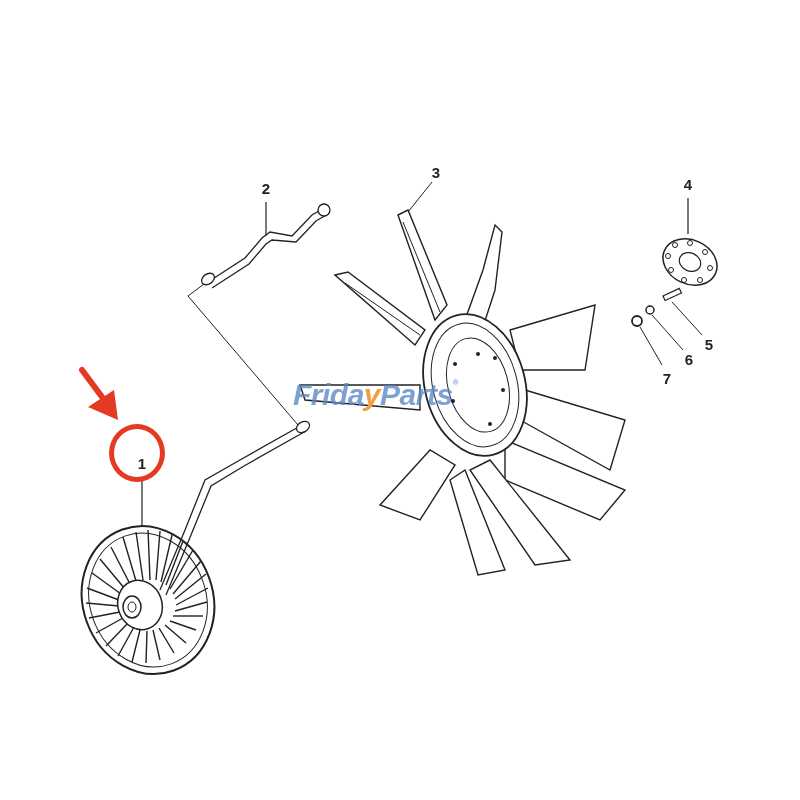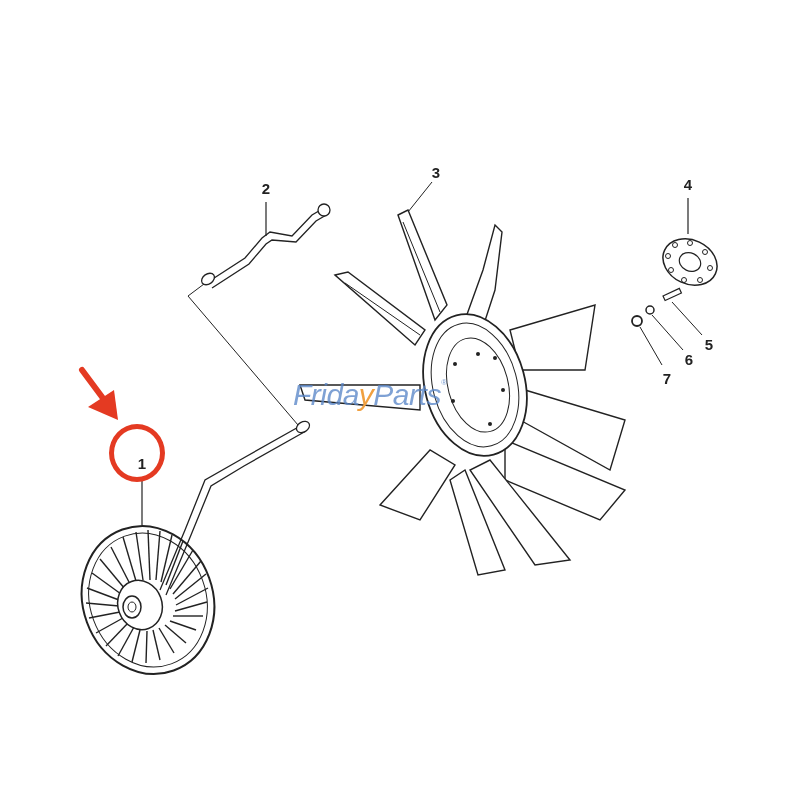--- a/index.html
+++ b/index.html
@@ -1,19 +1,19 @@
 <!DOCTYPE html>
 <html><head>
   <meta charset="utf-8">
   <style>
     html, body { margin: 0; padding: 0; background: #ffffff; }
     body { width: 800px; height: 800px; position: relative; overflow: hidden; font-family: "Liberation Sans", sans-serif; }
     #canvas { position: absolute; left: 0; top: 0; width: 800px; height: 800px; }
     .callout { position: absolute; font-family: "Liberation Sans", sans-serif; font-weight: bold; font-size: 15px; color: #222; transform: translate(-50%, -50%); }
-    .watermark { position: absolute; left: 293px; top: 378px; font-family: "Liberation Sans", sans-serif; font-weight: normal; font-style: italic; font-size: 30px; letter-spacing: -0.5px; color: rgba(90,135,200,0.78); white-space: nowrap; }
+    .watermark { position: absolute; left: 293px; top: 378px; font-family: "Liberation Sans", sans-serif; font-weight: bold; font-style: italic; font-size: 30px; letter-spacing: -0.5px; color: rgba(90,135,200,0.78); white-space: nowrap; }
     .watermark .reg { font-size: 8px; vertical-align: top; color: rgba(90,135,200,0.8); }
     .highlight-ring { position: absolute; left: 109px; top: 424px; width: 56px; height: 58px; border: 5px solid #e43a22; border-radius: 50%; box-sizing: border-box; }
   </style>
 </head>
 <body>
 
 <svg id="canvas" viewBox="0 0 800 800" xmlns="http://www.w3.org/2000/svg">
 
   <g fill="none" stroke="#222" stroke-width="1.3">
     <path d="M208 282 L245 258 L262 238 L270 232 L292 236 L312 215 L324 208"></path>

